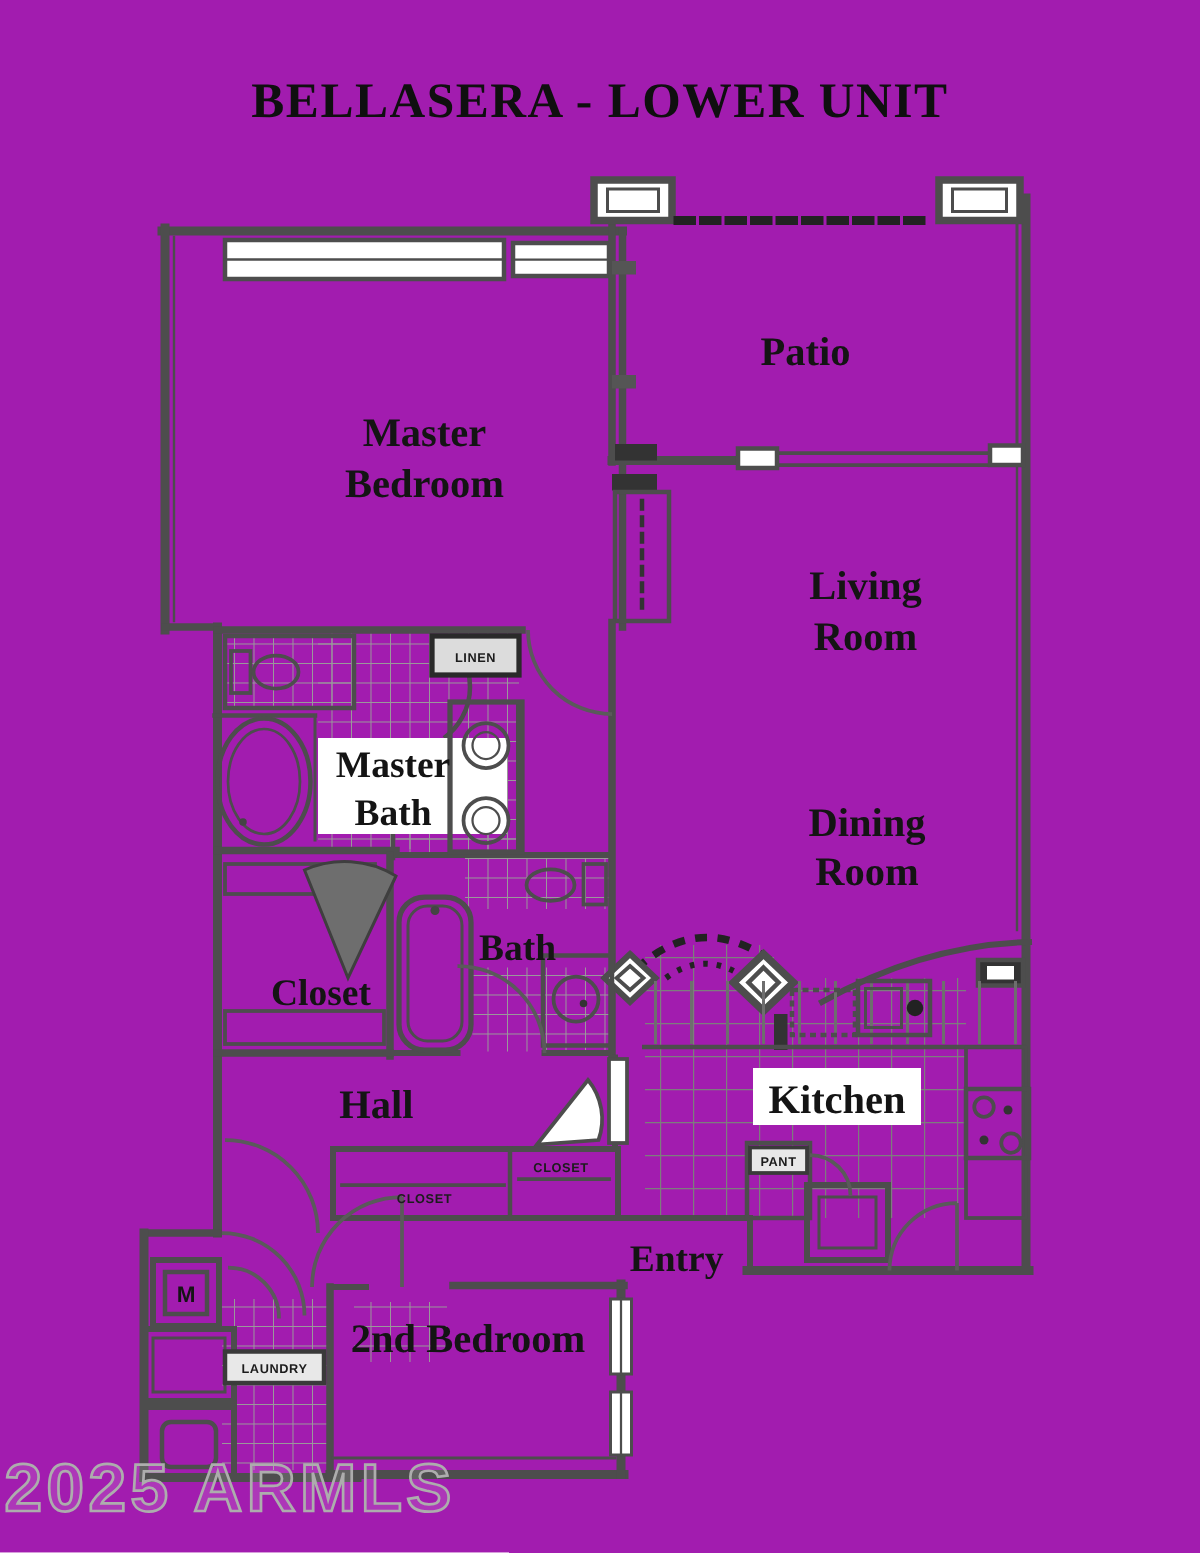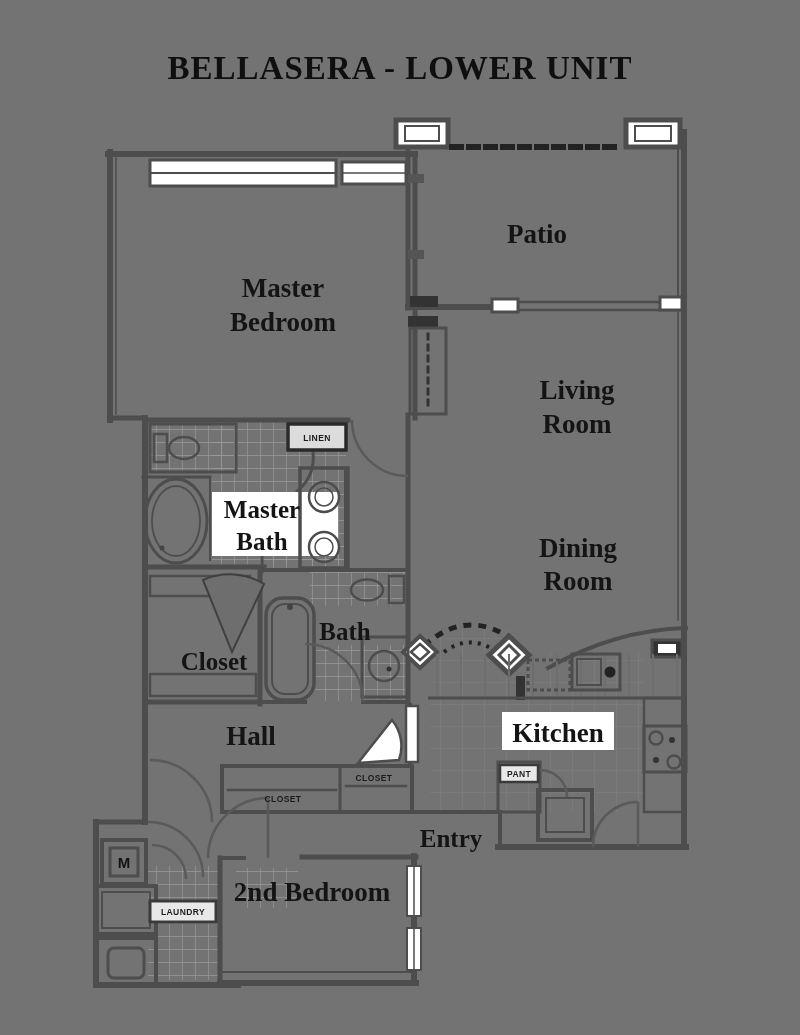--- a/index.html
+++ b/index.html
@@ -1,16 +1,16 @@
 <!DOCTYPE html>
 <html><head>
 <meta charset="utf-8">
 <style>
   html,body{margin:0;padding:0;background:#ffffff;}
-  .page{position:relative;width:800px;height:1035px;background:#737373;overflow:hidden;
+  .page{position:relative;width:800px;height:1035px;background:#a21caf;overflow:hidden;
         font-family:"Liberation Serif","DejaVu Serif",serif;}
   .title{position:absolute;top:50px;left:0;width:100%;text-align:center;
          font-size:33px;font-weight:bold;letter-spacing:1px;color:#0f0f0f;}
   .plan-svg{position:absolute;top:0;left:0;}
   .watermark{position:absolute;left:3px;top:966px;
          font-family:"Liberation Sans","DejaVu Sans",sans-serif;font-weight:bold;
          font-size:45px;letter-spacing:3px;color:rgba(255,255,255,0.12);
          -webkit-text-stroke:1.8px #adadad;}
   .room{font-family:"Liberation Serif","DejaVu Serif",serif;font-weight:bold;
         font-size:27px;fill:#141414;text-anchor:middle;}
@@ -239,13 +239,14 @@
     <g>
       <text x="317" y="441" class="tag">LINEN</text>
       <text x="283" y="802" class="tag">CLOSET</text>
       <text x="374" y="781" class="tag">CLOSET</text>
       <text x="519" y="777" class="tag">PANT</text>
       <text x="183" y="915" class="tag">LAUNDRY</text>
       <text x="124" y="868" class="mtag">M</text>
     </g>
   </svg>
 
+  <div class="watermark">2025 ARMLS</div>
 </div>
 
 </body></html>

